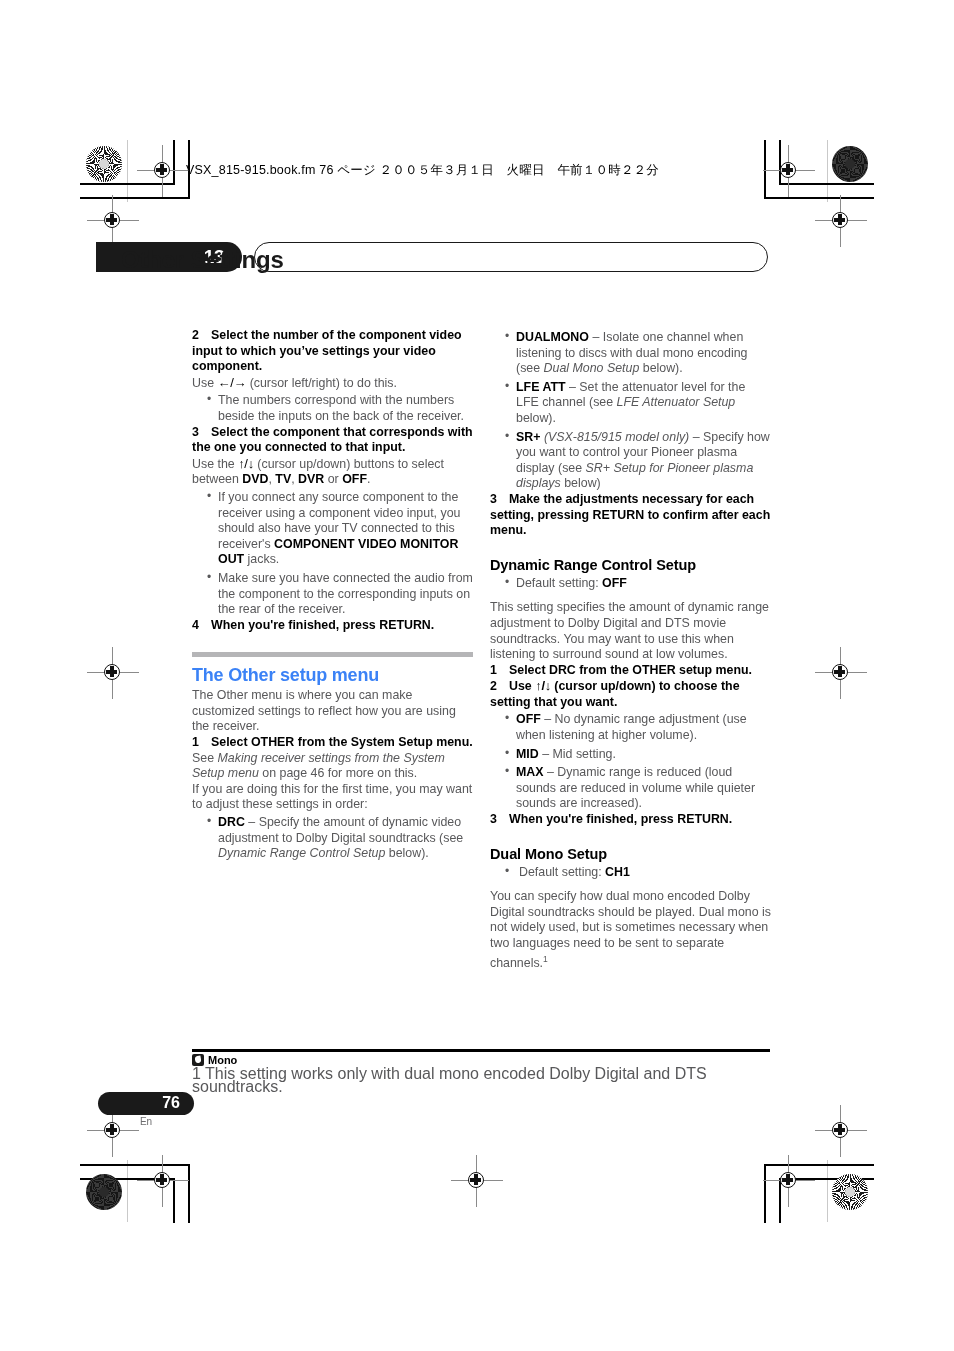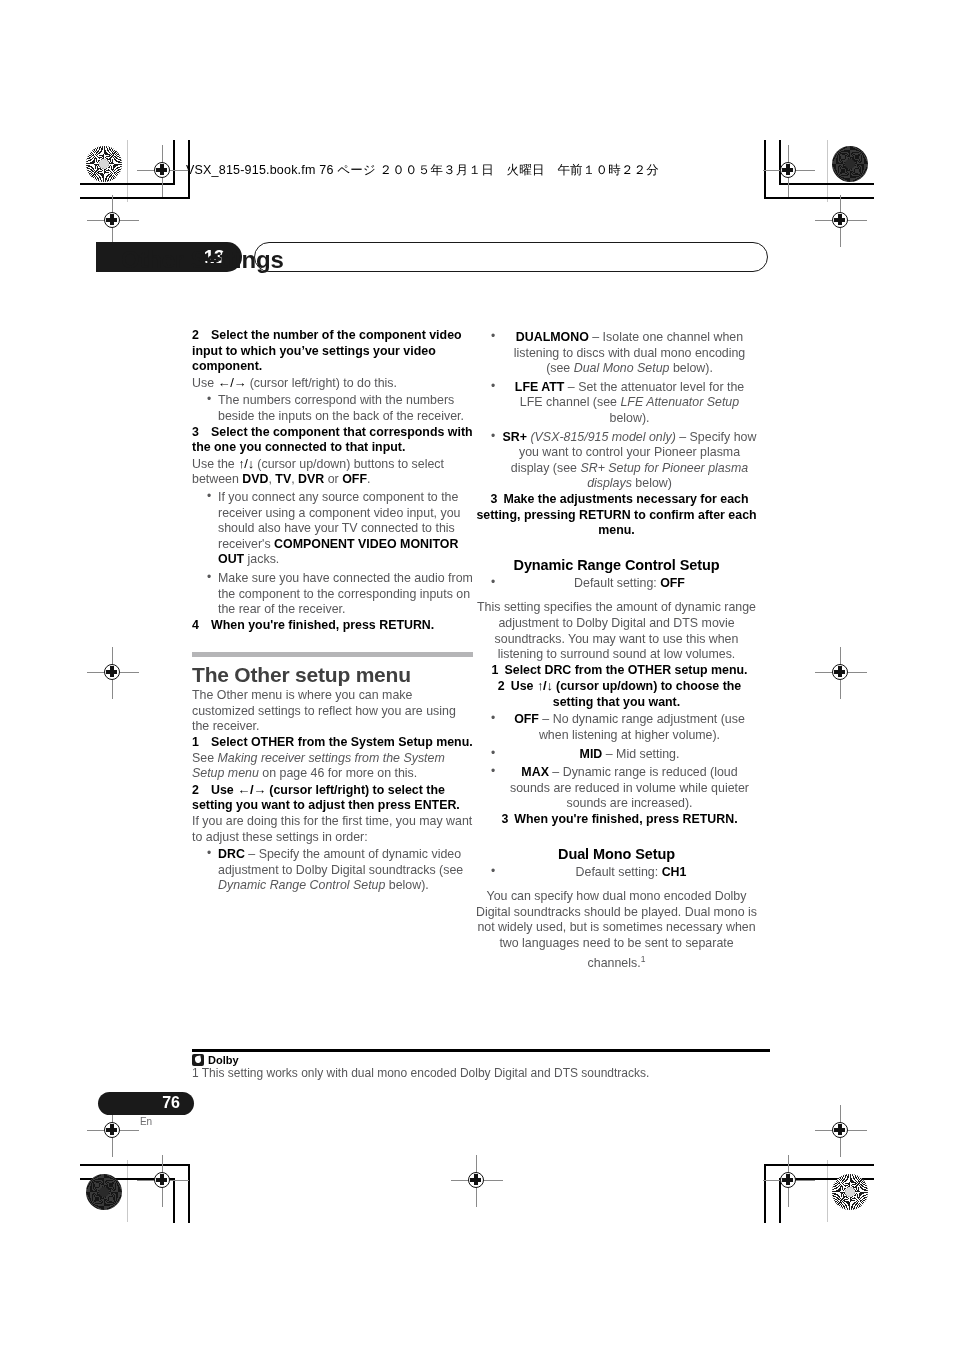--- a/index.html
+++ b/index.html
@@ -133,21 +133,21 @@
   
   .col {
     position: absolute;
     top: 328px;
     width: 281px;
     font-size: 12.4px;
     line-height: 15.6px;
     color: #58585a;
   }
   .col-left  { left: 192px; }
-  .col-right { left: 476px; text-align: center; }
+  .col-right { left: 490px; }
 
   p { margin: 0; }
 
   .step {
     color: #000;
     font-weight: bold;
   }
   .step:first-child { margin-top: 0; }
   .step .n { display: inline-block; min-width: 19px; }
 
@@ -181,23 +181,23 @@
 
   
   .rule {
     height: 5px;
     background: #b5b5b7;
     margin-top: 19px;
     margin-bottom: 7px;
   }
   h2.sec {
     margin: 0;
-    font-size: 21px;
-    font-weight: bold;
-    color: #404040;
+    font-size: 18px;
+    font-weight: bold;
+    color: #3b82f6;
     letter-spacing: -0.2px;
     line-height: 22px;
   }
   h3.sub {
     margin: 17px 0 0 0;
     font-size: 14.5px;
     font-weight: bold;
     color: #000;
     letter-spacing: -0.1px;
     line-height: 18px;
@@ -238,21 +238,21 @@
   .note-icon::after {
     content: "";
     position: absolute;
     left: 3px; top: 2.5px;
     width: 6px; height: 7px;
     background: #fff;
     border-radius: 50% 0 50% 50%;
     transform: rotate(-10deg);
   }
   .note-body {
-    font-size: 12px;
+    font-size: 16px;
     line-height: 13px;
     color: #58585a;
     margin-top: 1px;
   }
 
   
   .page-tab {
     position: absolute;
     left: 98px;
     top: 1092px;
@@ -399,23 +399,20 @@
   <h2 class="sec">The Other setup menu</h2>
   <p class="body-text" style="margin-top:2px;">The Other menu is where you can make customized settings to reflect how you are using the receiver.</p>
 
   <p class="step">
     <span class="n">1</span><span>Select OTHER from the System Setup menu.</span>
   </p>
   <p class="body-text">
     <span>See </span><i>Making receiver settings from the System Setup menu</i><span> on page 46 for more on this.</span>
   </p>
 
-  <p class="step">
-    <span class="n">2</span><span>Use </span><span class="arrows">←/→</span><span> (cursor left/right) to select the setting you want to adjust then press ENTER.</span>
-  </p>
   <p class="body-text">If you are doing this for the first time, you may want to adjust these settings in order:</p>
   <ul>
     <li><b>DRC</b><span> – Specify the amount of dynamic video adjustment to Dolby Digital soundtracks (see </span><i>Dynamic Range Control Setup</i><span> below).</span></li>
   </ul>
 </div>
 
 <div class="col col-right">
 
   <ul style="margin-top:0;">
     <li><b>DUALMONO</b><span> – Isolate one channel when listening to discs with dual mono encoding (see </span><i>Dual Mono Setup</i><span> below).</span></li>
@@ -456,21 +453,21 @@
   </ul>
   <p class="body-text" style="margin-top:9px;">
     <span>You can specify how dual mono encoded Dolby Digital soundtracks should be played. Dual mono is not widely used, but is sometimes necessary when two languages need to be sent to separate channels.</span><sup>1</sup>
   </p>
 </div>
 
 <div class="note-wrap">
   <div class="note-rule"></div>
   <div class="note-head">
     <span class="note-icon"></span>
-    <span>Dolby</span>
+    <span>Mono</span>
   </div>
   <div class="note-body">1 This setting works only with dual mono encoded Dolby Digital and DTS soundtracks.</div>
 </div>
 
 <div class="page-tab">
   <span>76</span>
 </div>
 <div class="page-lang">En</div>
 
 </body></html>

